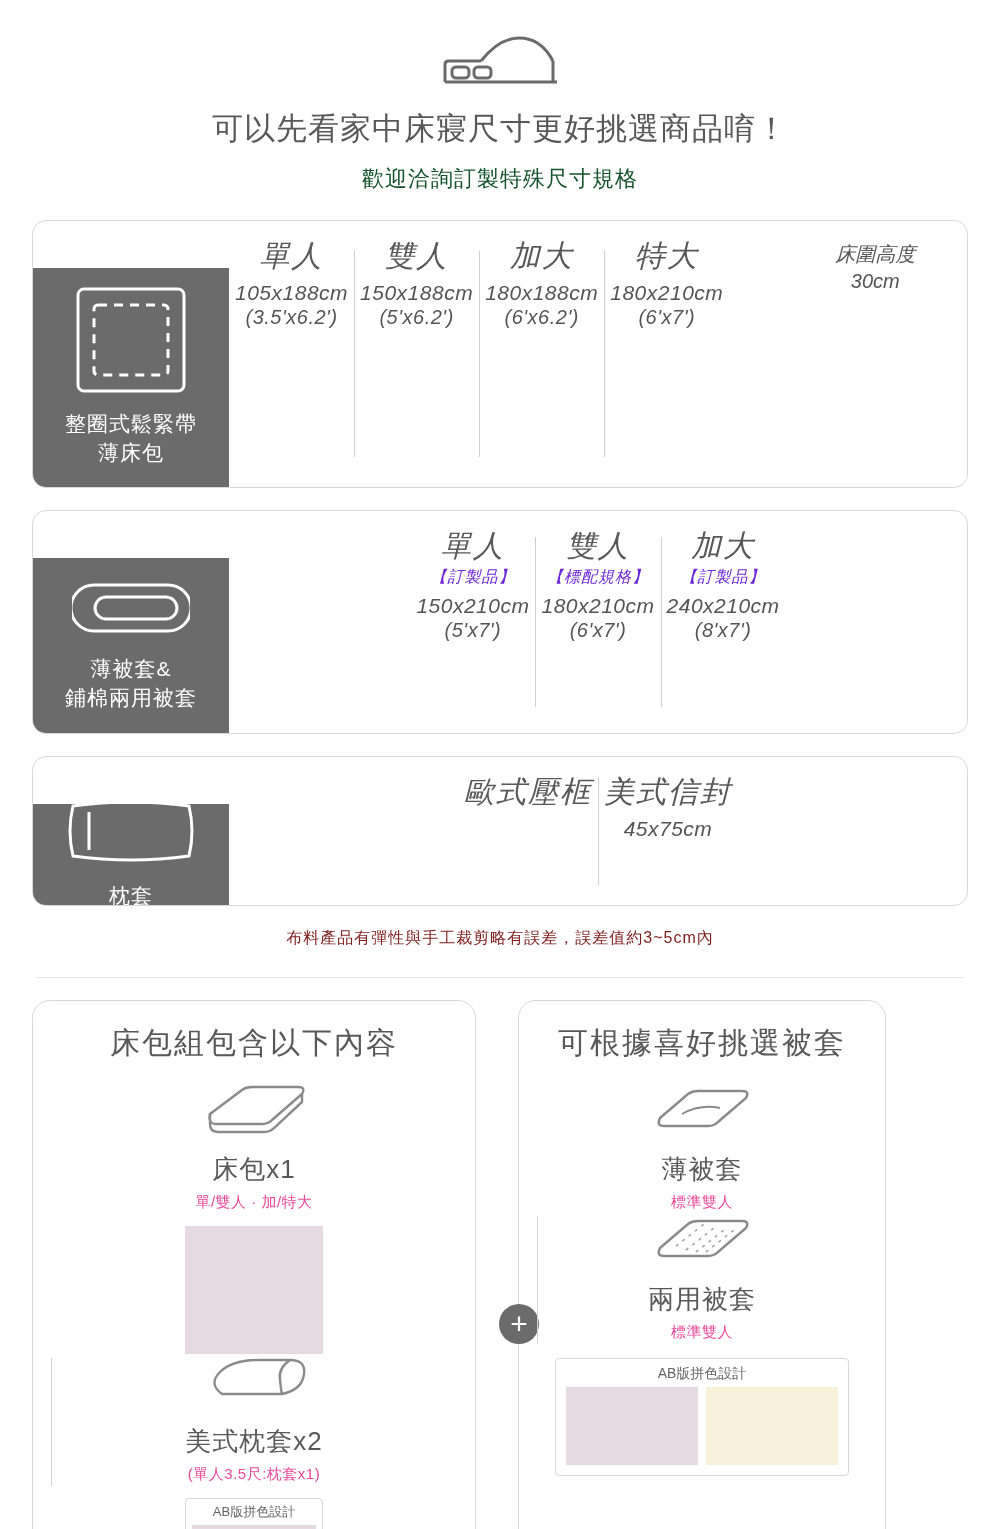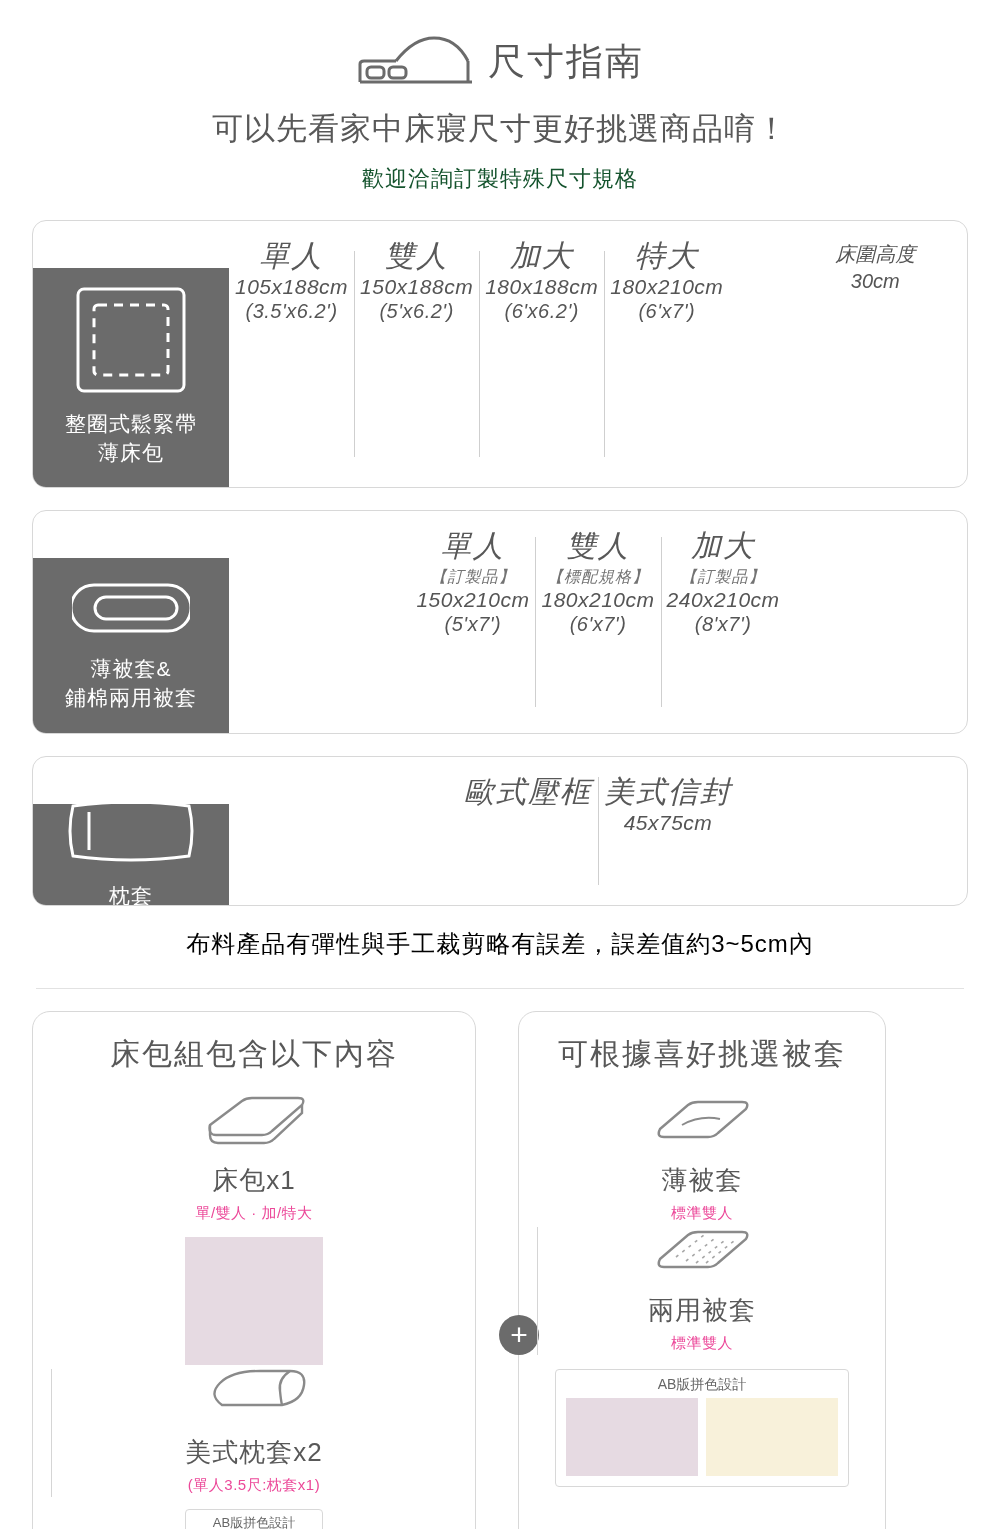--- a/index.html
+++ b/index.html
@@ -33,30 +33,30 @@
   .label-col .lbl{font-size:21px;line-height:1.35;text-align:center;letter-spacing:1px;}
   .icon-box{margin-bottom:10px;}
   .card .content{flex:1;display:flex;flex-direction:row;justify-content:center;padding:10px 0;font-style:italic;}
 
   .row-cols{display:flex;align-items:stretch;}
   .col{flex:1;text-align:center;padding:6px 6px;position:relative;}
   .col + .col::before{
     content:"";position:absolute;left:0;top:8%;height:84%;width:1px;background:#cfcfcf;
   }
   .col .cname{font-size:30px;color:#585858;letter-spacing:2px;line-height:1.25;}
-  .col .ctag{font-size:16px;color:#737373;margin-top:2px;letter-spacing:1px;}
-  .col .cdim{font-size:21px;color:#555;letter-spacing:.5px;}
+  .col .ctag{font-size:16px;color:#6d28d9;margin-top:2px;letter-spacing:1px;}
+  .col .cdim{font-size:21px;color:#555;margin-top:6px;letter-spacing:.5px;}
   .col .cdim2{font-size:20px;color:#555;margin-top:1px;letter-spacing:.5px;}
 
   .hr-line{height:1px;background:#cfcfcf;margin:10px 26px 0 26px;}
   .row-height{display:flex;margin-top:4px;}
   .hcell{text-align:center;padding:6px 4px;position:relative;font-size:20px;color:#555;line-height:1.35;}
   .hcell + .hcell::before{content:"";position:absolute;left:0;top:10%;height:80%;width:1px;background:#cfcfcf;}
 
-  .note{text-align:center;font-size:24px;color:#000000;letter-spacing:1px;}
+  .note{text-align:center;font-size:16px;color:#7f1d1d;letter-spacing:1px;}
 
   .divider{height:1px;background:#e2e2e2;margin:28px 36px 0 36px;}
 
   
   .bottom{display:flex;margin:22px 32px 0 32px;align-items:stretch;position:relative;}
   .panel{
     border:1px solid #d8d8d8;border-radius:18px;background:#fff;
     box-sizing:border-box;padding:22px 18px 26px 18px;
   }
   .panel-left{width:444px;}
@@ -98,21 +98,20 @@
       <span>
         <svg width="118" height="52" viewBox="0 0 118 52">
           <path d="M4 48 L4 30 Q4 27 8 27 L40 27" fill="none" stroke="#6b6b6b" stroke-width="3"></path>
           <path d="M40 27 Q58 4 78 4 Q100 4 112 27" fill="none" stroke="#6b6b6b" stroke-width="3"></path>
           <path d="M112 27 L112 48" fill="none" stroke="#6b6b6b" stroke-width="3"></path>
           <path d="M4 48 L116 48" fill="none" stroke="#6b6b6b" stroke-width="3"></path>
           <rect x="11" y="33" width="17" height="11" rx="4" fill="none" stroke="#6b6b6b" stroke-width="3"></rect>
           <rect x="33" y="33" width="17" height="11" rx="4" fill="none" stroke="#6b6b6b" stroke-width="3"></rect>
         </svg>
       </span>
-      <span class="title-text">尺寸指南</span>
     </div>
     <div class="sub1">可以先看家中床寢尺寸更好挑選商品唷！</div>
     <div class="sub2">歡迎洽詢訂製特殊尺寸規格</div>
   </div>
 
   <div class="card" style="margin-top:26px;height:266px;">
     <div class="label-col">
       <div class="icon-box">
         <svg width="116" height="112" viewBox="0 0 116 112">
           <rect x="5" y="5" width="106" height="102" rx="6" fill="none" stroke="#ffffff" stroke-width="3"></rect>

